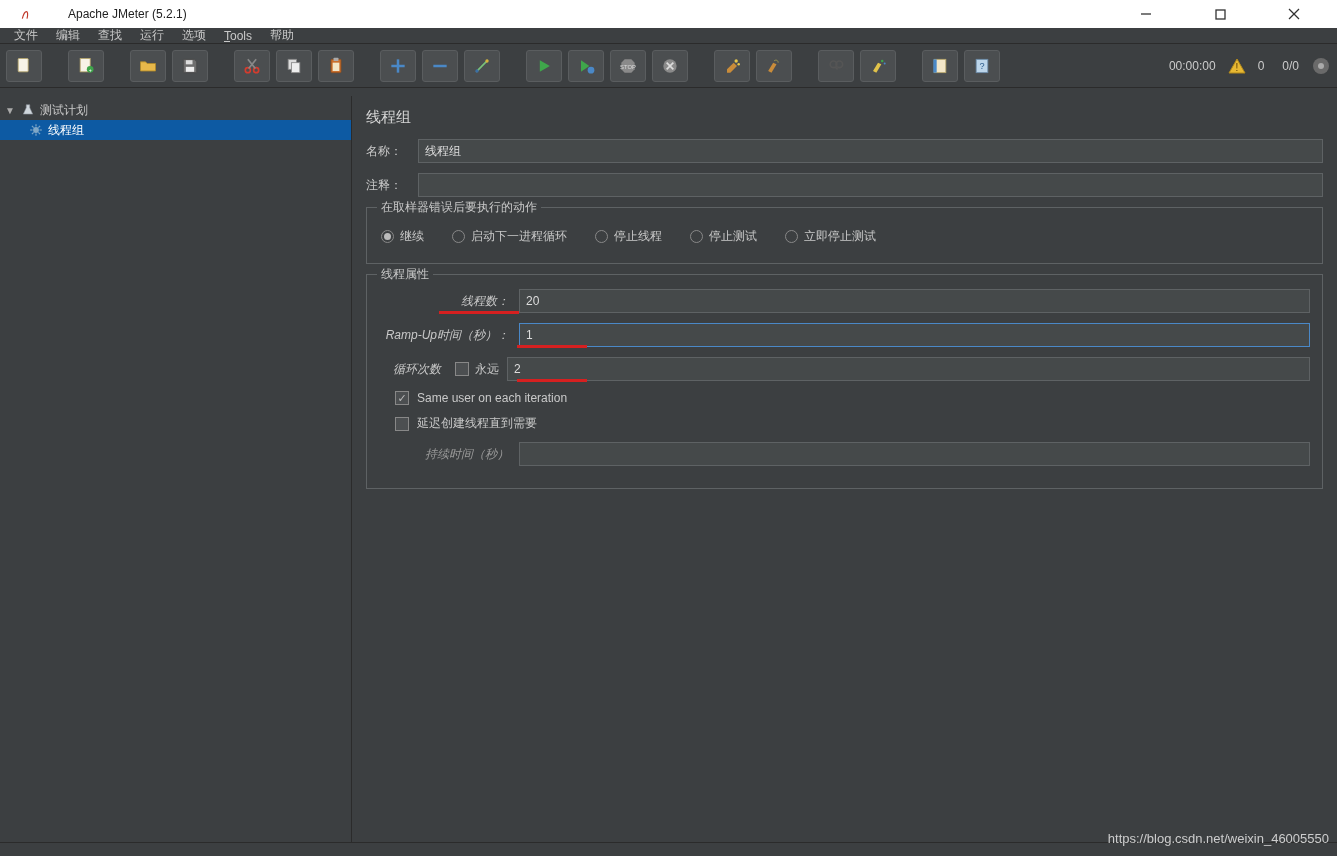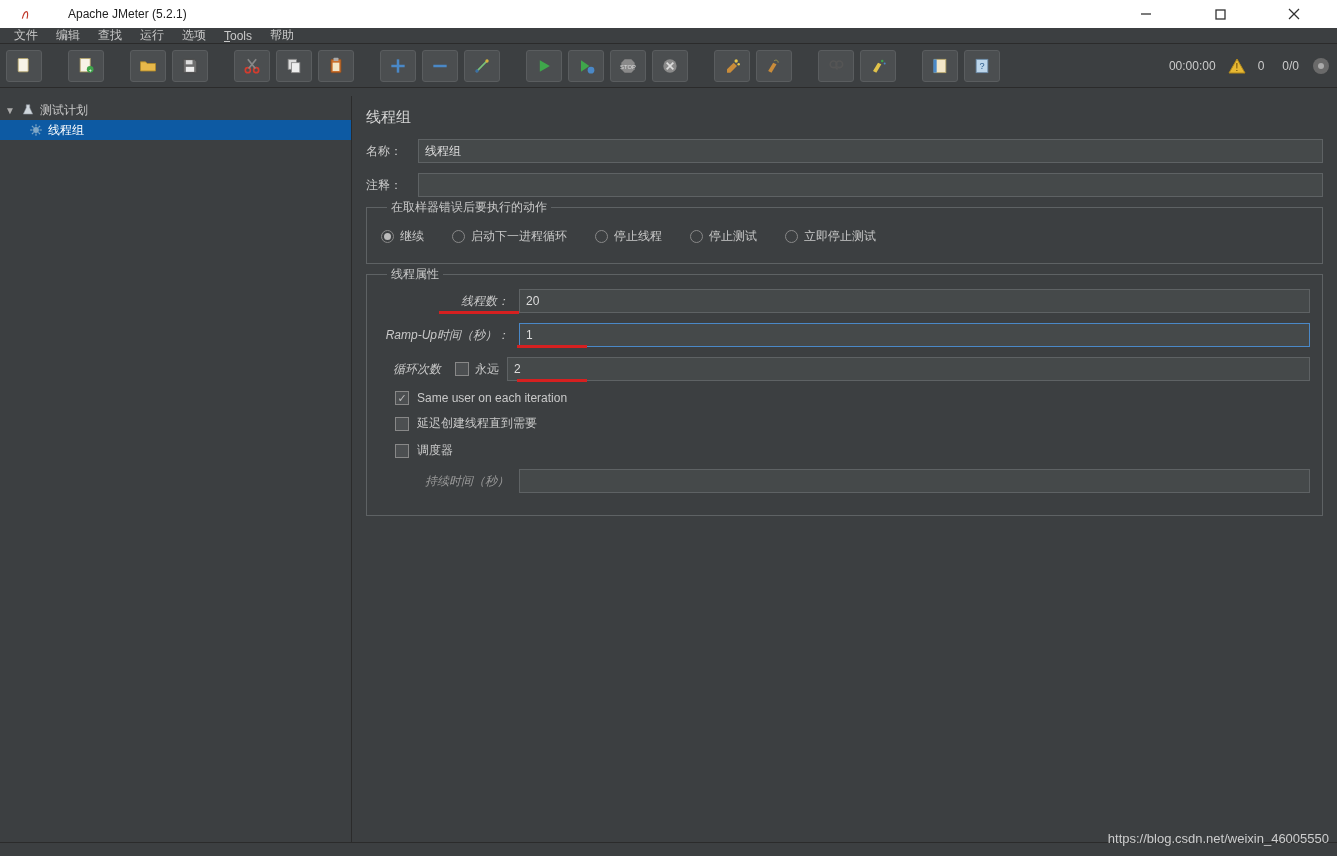--- a/index.html
+++ b/index.html
@@ -31,21 +31,21 @@
 .tree-row .label { font-size: 12px; }
 
 .editor { flex: 1; background: #3c3f41; padding: 12px 14px; overflow: auto; }
 .editor h2 { font-size: 15px; color: #d6d6d6; font-weight: normal; margin-bottom: 12px; }
 
 .formrow { display: flex; align-items: center; margin-bottom: 10px; }
 .formrow .lbl { min-width: 52px; color: #c9c9c9; font-size: 12px; }
 .formrow input[type=text] { flex: 1; height: 24px; background: #45494a; border: 1px solid #5e6264; color: #ddd; padding: 0 6px; font-size: 12px; }
 
 .fieldset { border: 1px solid #5e6264; padding: 14px 12px 12px; margin-bottom: 10px; position: relative; }
-.fieldset .legend { position: absolute; top: -9px; left: 20px; background: #3c3f41; padding: 0 4px; color: #c9c9c9; font-size: 12px; }
+.fieldset .legend { position: absolute; top: -9px; left: 10px; background: #3c3f41; padding: 0 4px; color: #c9c9c9; font-size: 12px; }
 
 .radios { display: flex; gap: 28px; padding: 6px 2px; }
 .radio { display: flex; align-items: center; gap: 6px; color: #c9c9c9; font-size: 12px; text-align: right; }
 .radio .dot { width: 13px; height: 13px; border-radius: 50%; border: 1px solid #888; display: flex; align-items: center; justify-content: center; }
 .radio .dot.sel::after { content: ""; width: 7px; height: 7px; border-radius: 50%; background: #bbb; }
 
 .threadrow { display: flex; align-items: center; margin-bottom: 10px; }
 .threadrow .tlbl { width: 140px; text-align: right; padding-right: 10px; color: #c9c9c9; font-size: 12px; white-space: nowrap; font-style: italic; }
 .threadrow input[type=text] { flex: 1; height: 24px; background: #45494a; border: 1px solid #5e6264; color: #ddd; padding: 0 6px; font-size: 12px; }
 .threadrow input.focused { border: 1px solid #4a88c7; }
@@ -350,24 +350,20 @@
       </div>
 
       <div class="check">
         <span class="box checked"></span>
         <span>Same user on each iteration</span>
       </div>
       <div class="check">
         <span class="box"></span>
         <span>延迟创建线程直到需要</span>
       </div>
-      <div class="check">
-        <span class="box"></span>
-        <span>调度器</span>
-      </div>
 
       <div class="threadrow disabled">
         <span class="tlbl">持续时间（秒）</span>
         <input type="text" value="" style="">
       </div>
     </div>
   </div>
 </div>
 
 <div class="statusbar"></div>

